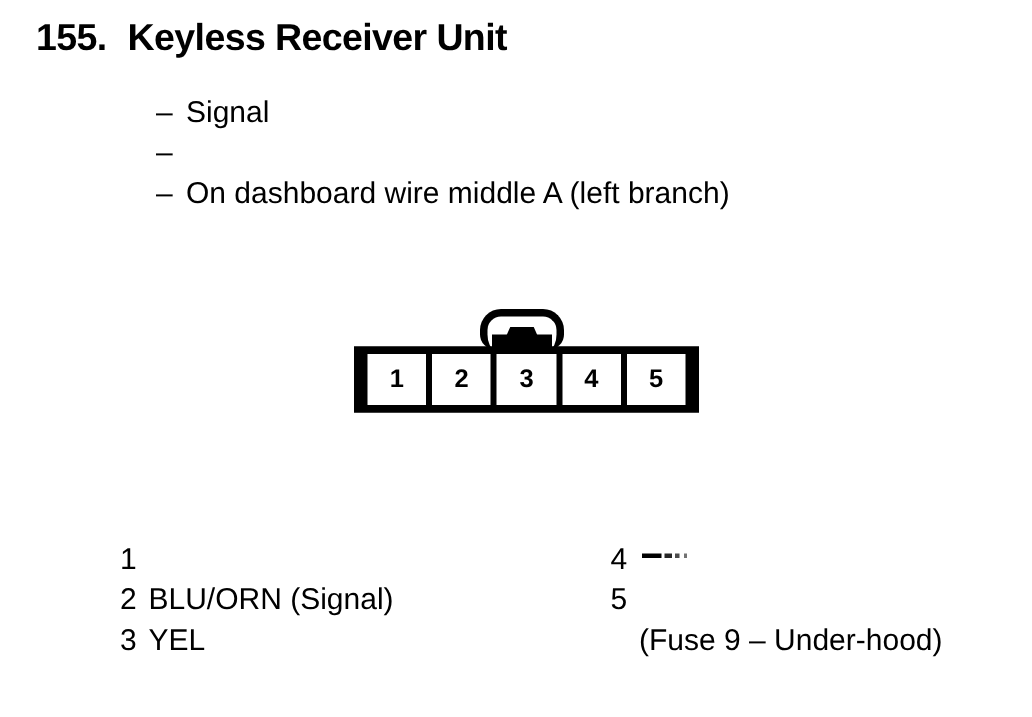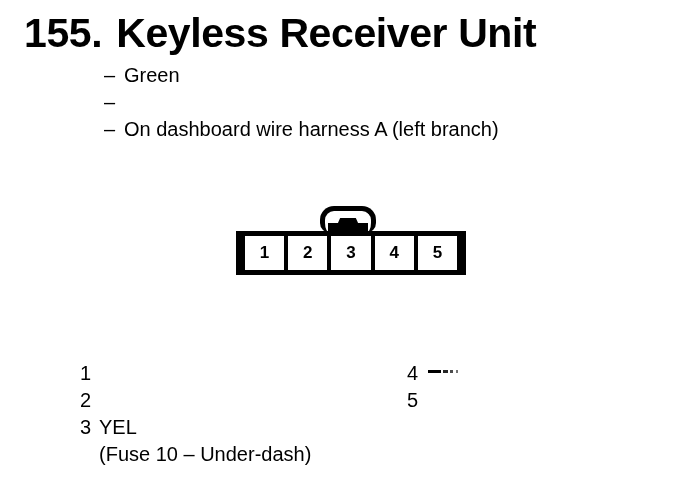--- a/index.html
+++ b/index.html
@@ -16,21 +16,21 @@
     font-family: "Liberation Sans", sans-serif;
     color: #000000;
     -webkit-font-smoothing: none;
   }
 
   
   .title {
     position: absolute;
     left: 24px;
     top: 13px;
-    font-size: 41px;
+    font-size: 25px;
     font-weight: bold;
     letter-spacing: -0.4px;
     white-space: nowrap;
     line-height: 1;
   }
   .title .num { margin-right: 14px; }
 
   
   .bullets {
     position: absolute;
@@ -159,28 +159,28 @@
 
 <div id="page">
 
   <div class="title">
     <span class="num">155.</span><span>Keyless Receiver Unit</span>
   </div>
 
   <div class="bullets">
     <div class="bullet-row">
       <span class="bullet-dash">–</span>
-      <span>Green</span>
+      <span>Signal</span>
     </div>
     <div class="bullet-row">
       <span class="bullet-dash">–</span>
     </div>
     <div class="bullet-row">
       <span class="bullet-dash">–</span>
-      <span>On dashboard wire harness A (left branch)</span>
+      <span>On dashboard wire middle A (left branch)</span>
     </div>
   </div>
 
   <div class="connector">
     <div class="latch"></div>
     <div class="latch-notch-inner"></div>
     <div class="latch-notch"></div>
     <div class="shell">
       <div class="pin-cell">1</div>
       <div class="pin-cell">2</div>
@@ -189,36 +189,37 @@
       <div class="pin-cell">5</div>
     </div>
   </div>
 
   <div class="legend-col legend-left">
     <div class="legend-row">
       <span class="legend-num">1</span>
     </div>
     <div class="legend-row">
       <span class="legend-num">2</span>
+      <span>BLU/ORN (Signal)</span>
     </div>
     <div class="legend-row">
       <span class="legend-num">3</span>
       <span>YEL</span>
     </div>
-    <div class="legend-sub">(Fuse 10 – Under-dash)</div>
   </div>
 
   <div class="legend-col legend-right">
     <div class="legend-row">
       <span class="legend-num">4</span>
       <span class="faded-mark">
           <i></i>
           <i></i>
           <i></i>
           <i></i>
         </span>
     </div>
     <div class="legend-row">
       <span class="legend-num">5</span>
     </div>
+    <div class="legend-sub">(Fuse 9 – Under-hood)</div>
   </div>
 
 </div>
 
 </body></html>

